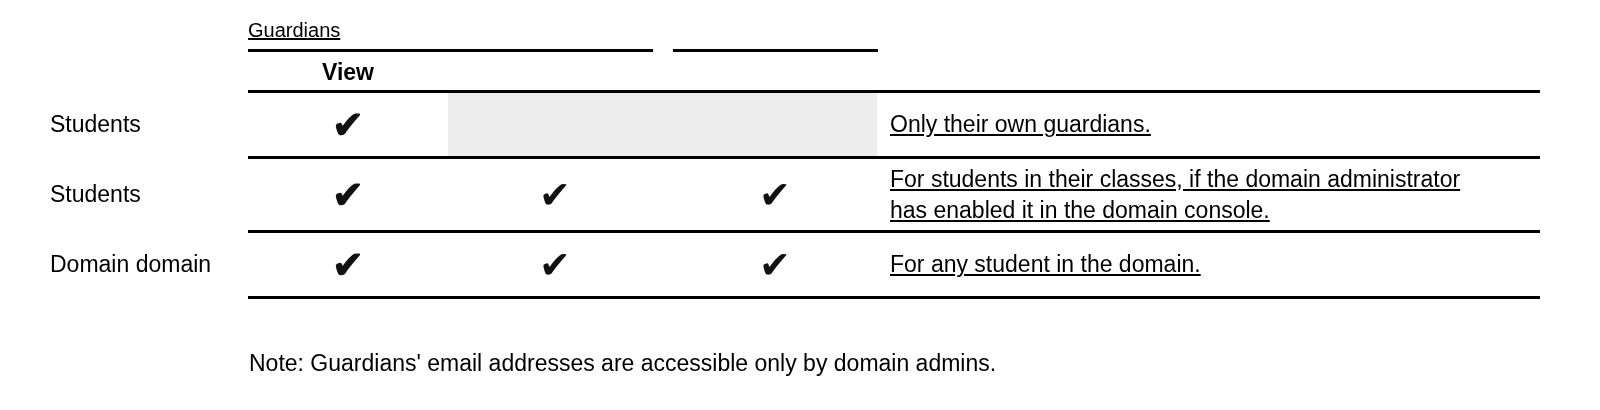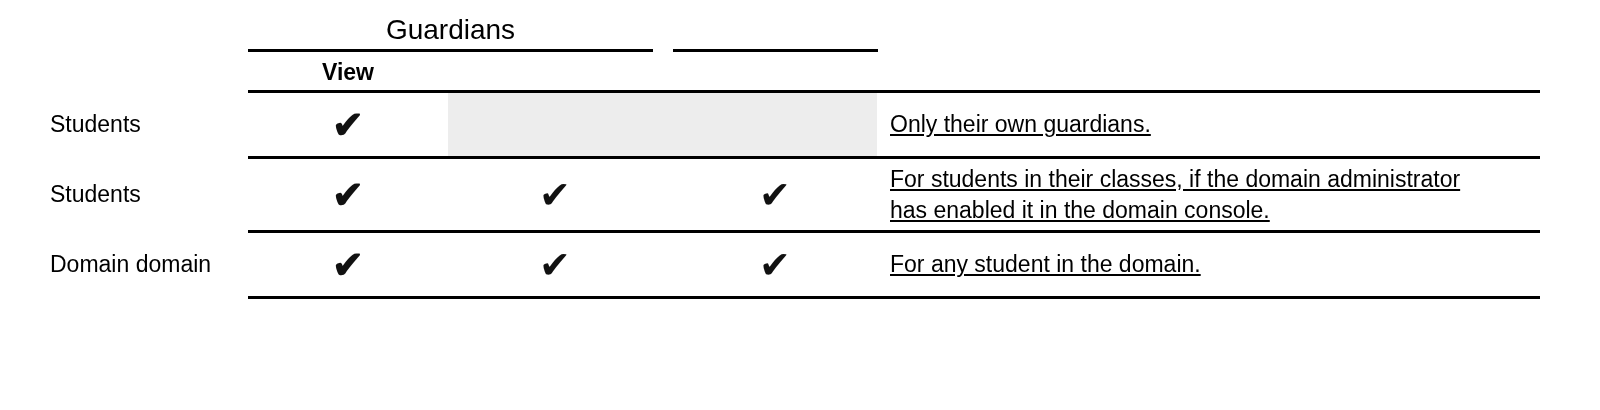--- a/index.html
+++ b/index.html
@@ -23,22 +23,23 @@
   .rule-subhead     { top: 90px; }
   .rule-row1        { top: 156px; }
   .rule-row2        { top: 230px; }
   .rule-row3        { top: 296px; }
 
   .group-label {
     position: absolute;
     top: 16px;
     height: 28px;
     line-height: 28px;
-    font-size: 28px;
-    text-align: center;
+    font-size: 20px;
+    text-align: left;
+    text-decoration: underline;
   }
   .group-guardians   { left: 248px; width: 405px; }
   .group-invitations { left: 673px; width: 205px; }
 
   .subhead {
     position: absolute;
     top: 58px;
     height: 28px;
     line-height: 28px;
     font-size: 23px;
@@ -139,14 +140,15 @@
   <div class="check-cell band-domain-admin col-modify">
     <span>✔</span>
   </div>
   <div class="check-cell band-domain-admin col-view-modify">
     <span>✔</span>
   </div>
   <div class="note-cell band-domain-admin">For any student in the domain.</div>
 
   <div class="rule rule-full rule-row3"></div>
 
+  <div class="footnote">Note: Guardians' email addresses are accessible only by domain admins.</div>
 
 </div>
 
 </body></html>

